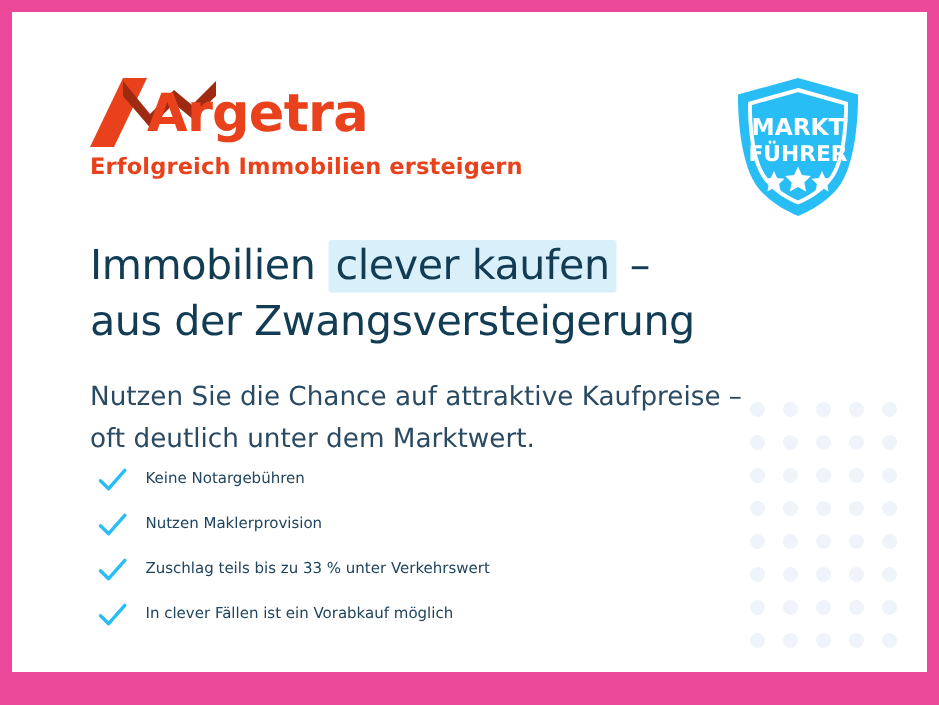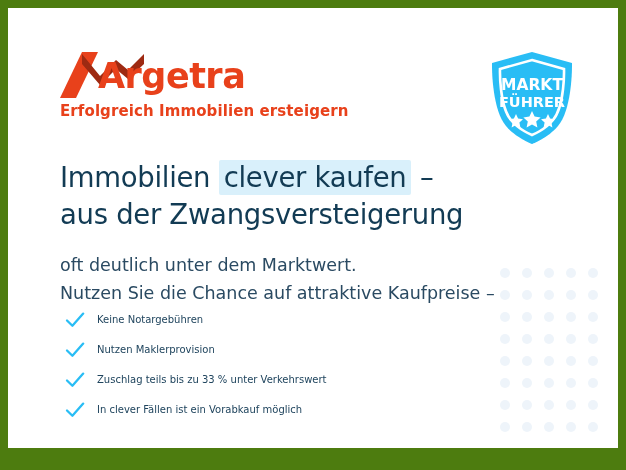--- a/index.html
+++ b/index.html
@@ -9,21 +9,21 @@
   }
   body {
     font-family: "Liberation Sans", sans-serif;
   }
 
   .banner {
     position: relative;
     width: 626px;
     height: 470px;
     box-sizing: border-box;
-    background: #4d7c0f;
+    background: #ec4899;
     overflow: hidden;
   }
 
   
   .card {
     position: absolute;
     left: 8px;
     top: 8px;
     right: 8px;
     bottom: 22px;
@@ -241,22 +241,22 @@
         </g>
       </svg>
     </div>
 
     <h1 class="headline">
       <span class="line"><span>Immobilien </span><span class="hl-mark">clever kaufen</span><span> –</span></span>
       <span class="line">aus der Zwangsversteigerung</span>
     </h1>
 
     <p class="subheadline">
+      <span class="line">Nutzen Sie die Chance auf attraktive Kaufpreise –</span>
       <span class="line">oft deutlich unter dem Marktwert.</span>
-      <span class="line">Nutzen Sie die Chance auf attraktive Kaufpreise –</span>
     </p>
 
     <ul class="benefits" id="benefits-list">
         <li class="benefit">
           <svg class="check-icon" viewBox="0 0 22 22">
             <path d="M3 11.5 L8.4 16.8 L19.2 4.6" fill="none" stroke="#29bdf5" stroke-width="2.3" stroke-linecap="round" stroke-linejoin="round"></path>
           </svg>
           <span class="benefit-label">Keine Notargebühren</span>
         </li>
         <li class="benefit">

